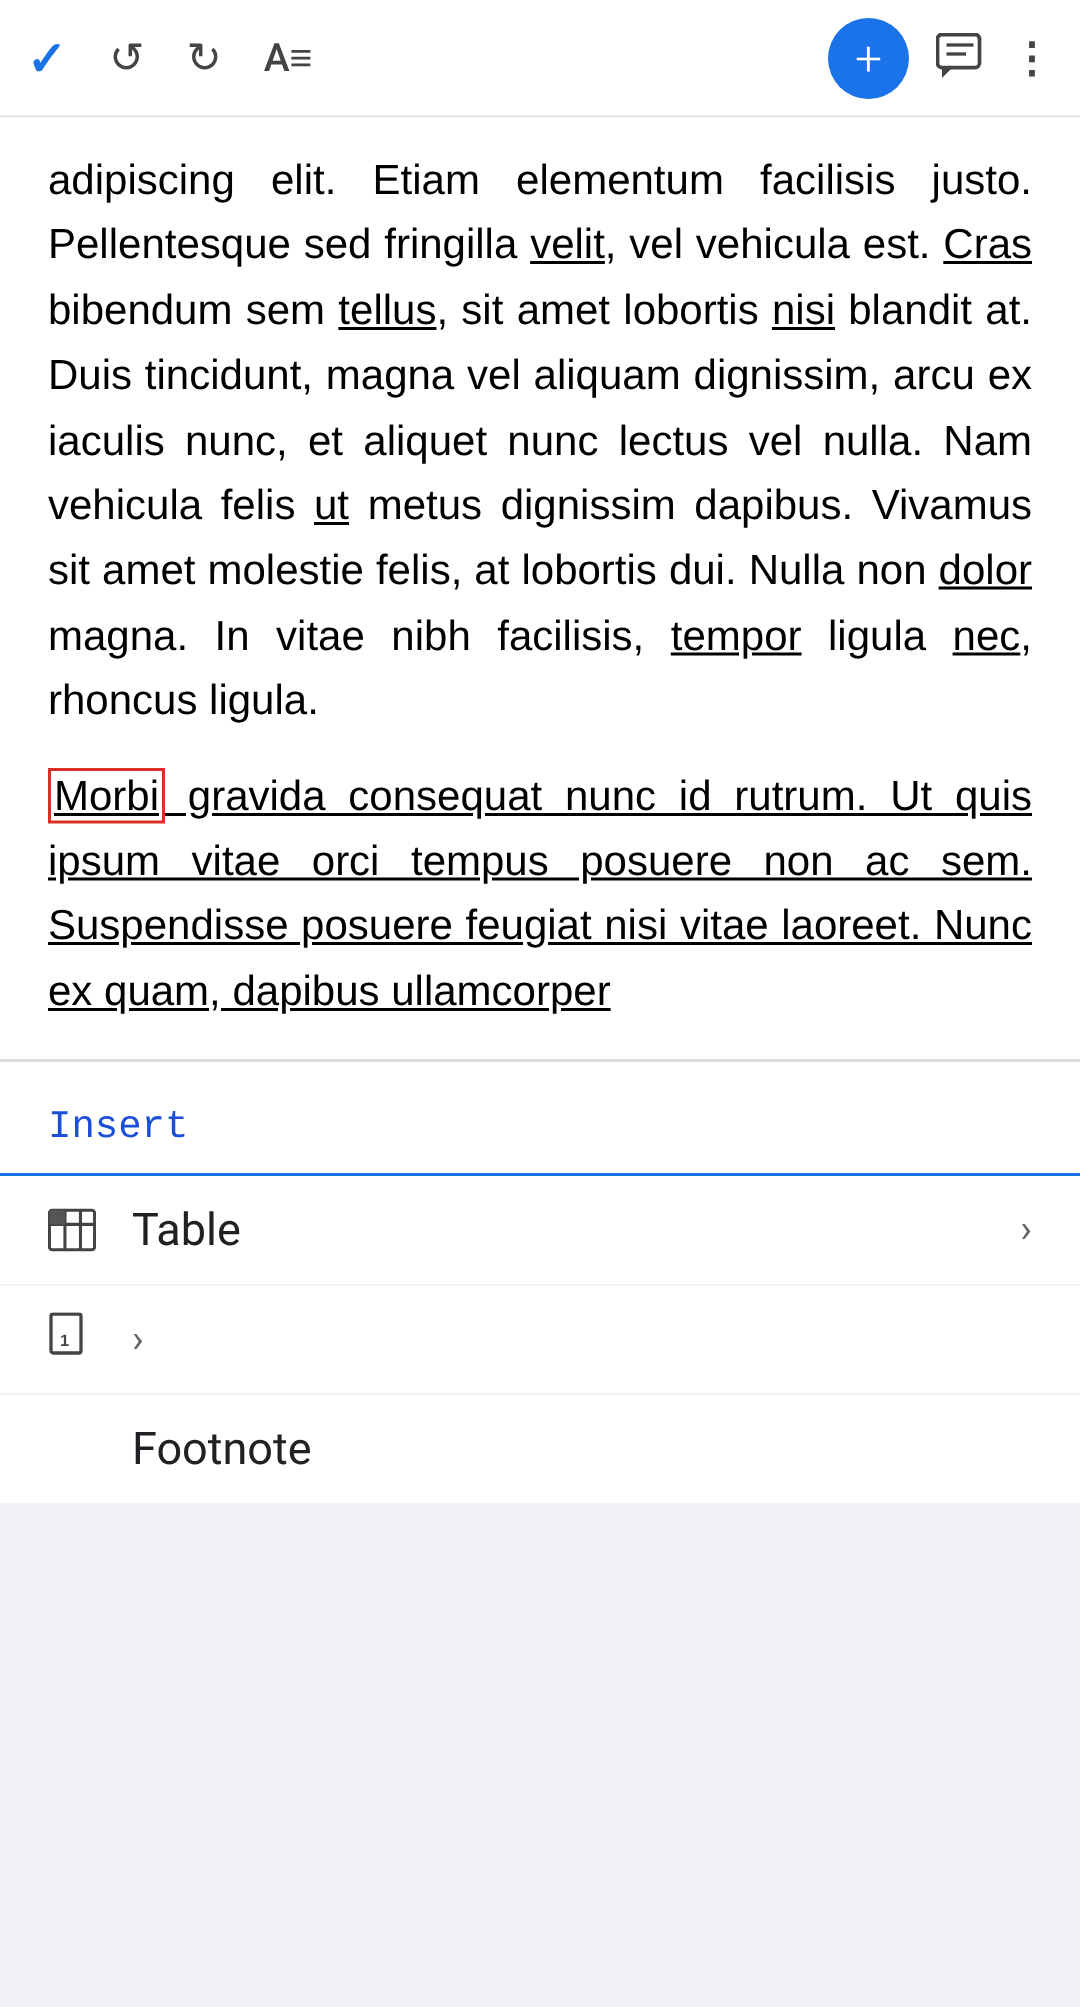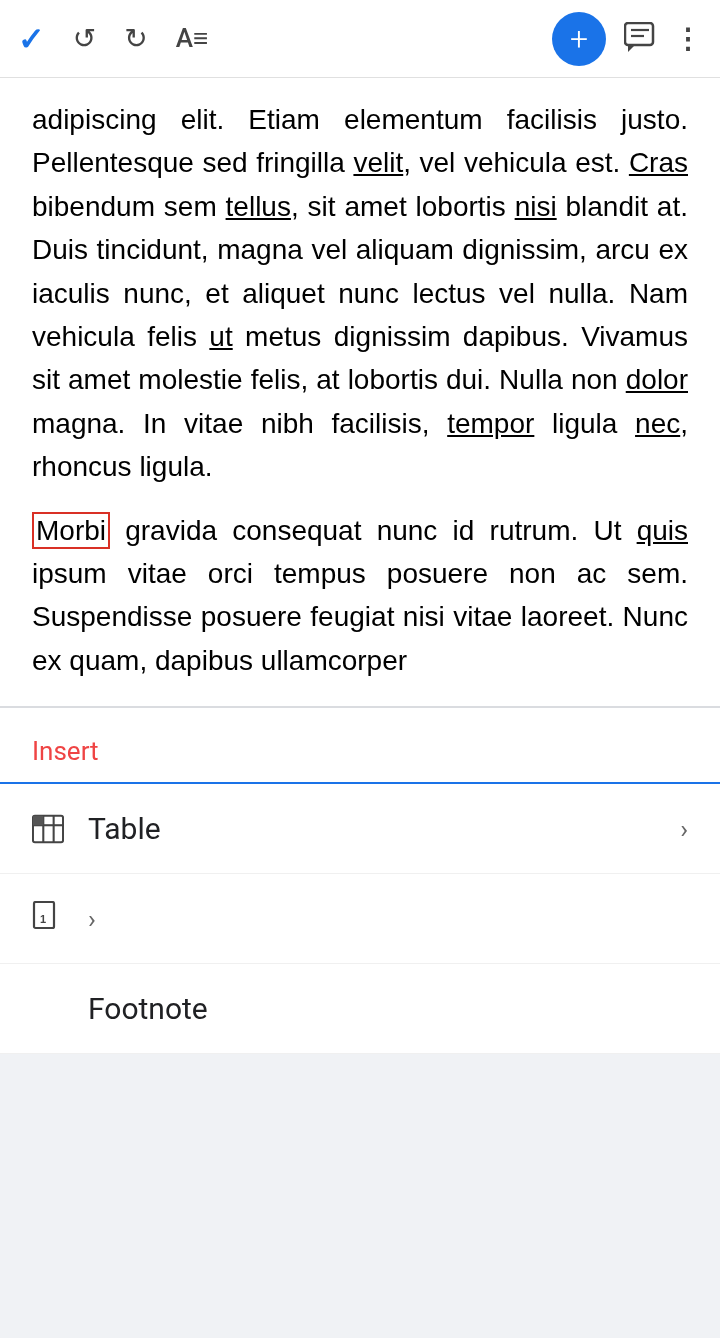--- a/index.html
+++ b/index.html
@@ -104,30 +104,31 @@
 
     
     .insert-menu {
       background: #ffffff;
       margin-top: 0;
     }
 
     .insert-header {
       padding: 28px 32px 16px 32px;
       font-size: 26px;
-      color: #ef4444;
+      color: #1d4ed8;
       font-weight: 400;
       border-bottom: 2px solid #1a73e8;
+      font-family: Liberation Mono, monospace;
     }
 
     .menu-item {
       display: flex;
       align-items: center;
       padding: 0 32px;
-      height: 90px;
+      height: 73px;
       cursor: pointer;
       border-bottom: 1px solid #f0f0f0;
     }
 
     .menu-icon-wrap {
       width: 56px;
       display: flex;
       align-items: center;
       justify-content: flex-start;
       flex-shrink: 0;
@@ -181,21 +182,21 @@
       </svg>
     </span>
     <span class="more-icon">⋮</span>
   </div>
 </div>
 
 <div class="document-area">
   <div class="doc-text">
     <span>adipiscing elit. Etiam elementum facilisis justo. Pellentesque sed fringilla <span class="underlined">velit</span>, vel vehicula est. <span class="underlined">Cras</span> bibendum sem <span class="underlined">tellus</span>, sit amet lobortis <span class="underlined">nisi</span> blandit at. Duis tincidunt, magna vel aliquam dignissim, arcu ex iaculis nunc, et aliquet nunc lectus vel nulla. Nam vehicula felis <span class="underlined">ut</span> metus dignissim dapibus. Vivamus sit amet molestie felis, at lobortis dui. Nulla non <span class="underlined">dolor</span> magna. In vitae nibh facilisis, <span class="underlined">tempor</span> ligula <span class="underlined">nec</span>, rhoncus ligula.</span>
   </div>
-  <div class="doc-text" style="margin-top: 20px;">
+  <div class="doc-text" style="margin-top: 20px; text-decoration: underline;">
     <span class="cursor-word">Morbi</span> gravida consequat nunc id rutrum. Ut <span class="underlined">quis</span> ipsum vitae orci tempus posuere non ac sem. Suspendisse posuere feugiat nisi vitae laoreet. Nunc ex quam, dapibus ullamcorper
   </div>
 </div>
 
 <div class="insert-menu">
   <div class="insert-header">Insert</div>
 
   <div class="menu-item">
     <div class="menu-icon-wrap">
       <svg class="table-icon-svg" viewBox="0 0 34 30" fill="none" xmlns="http://www.w3.org/2000/svg">

